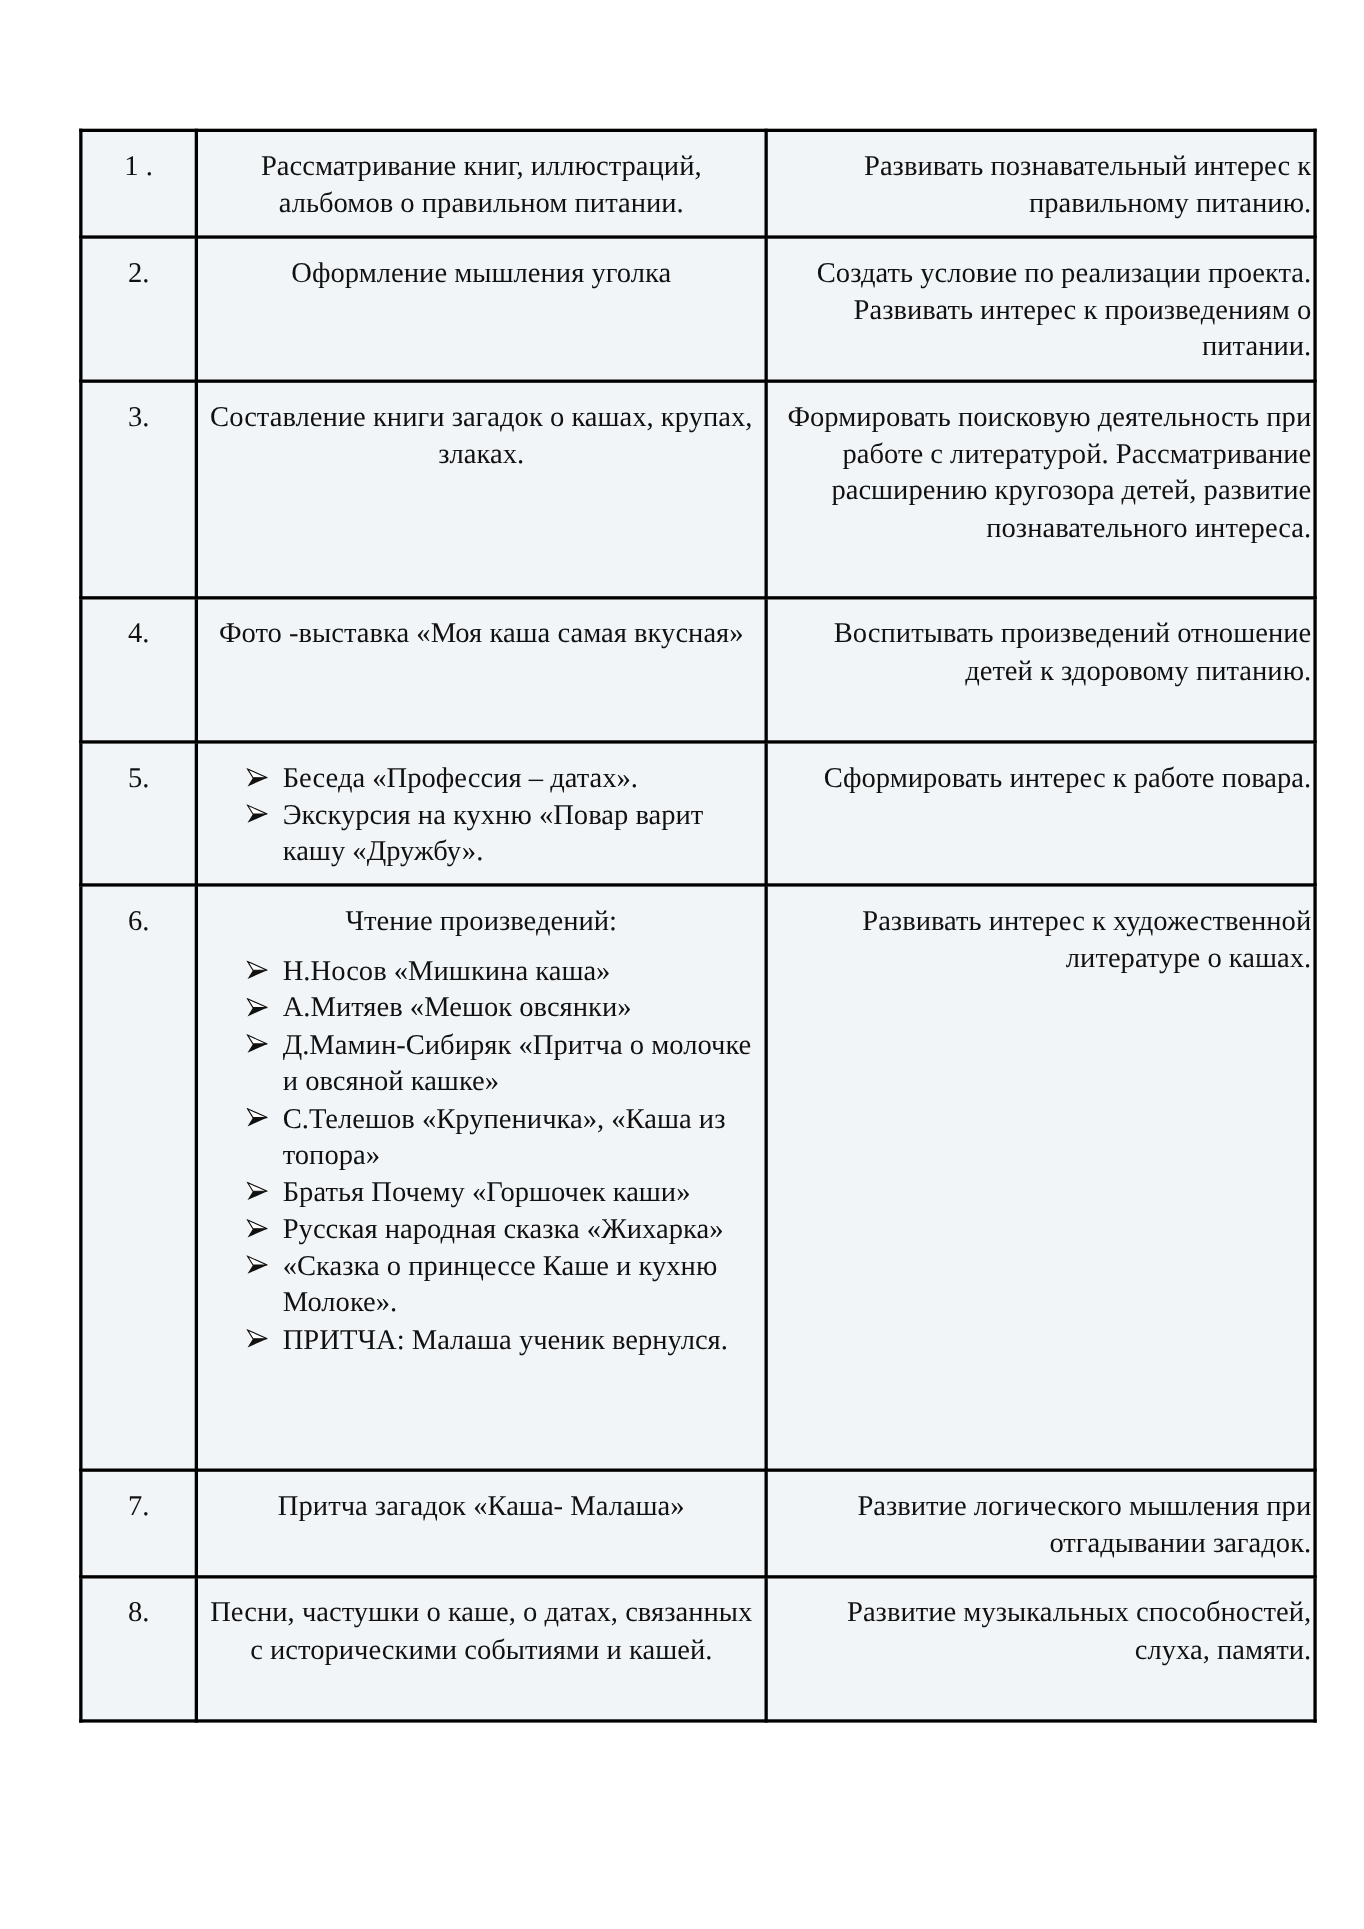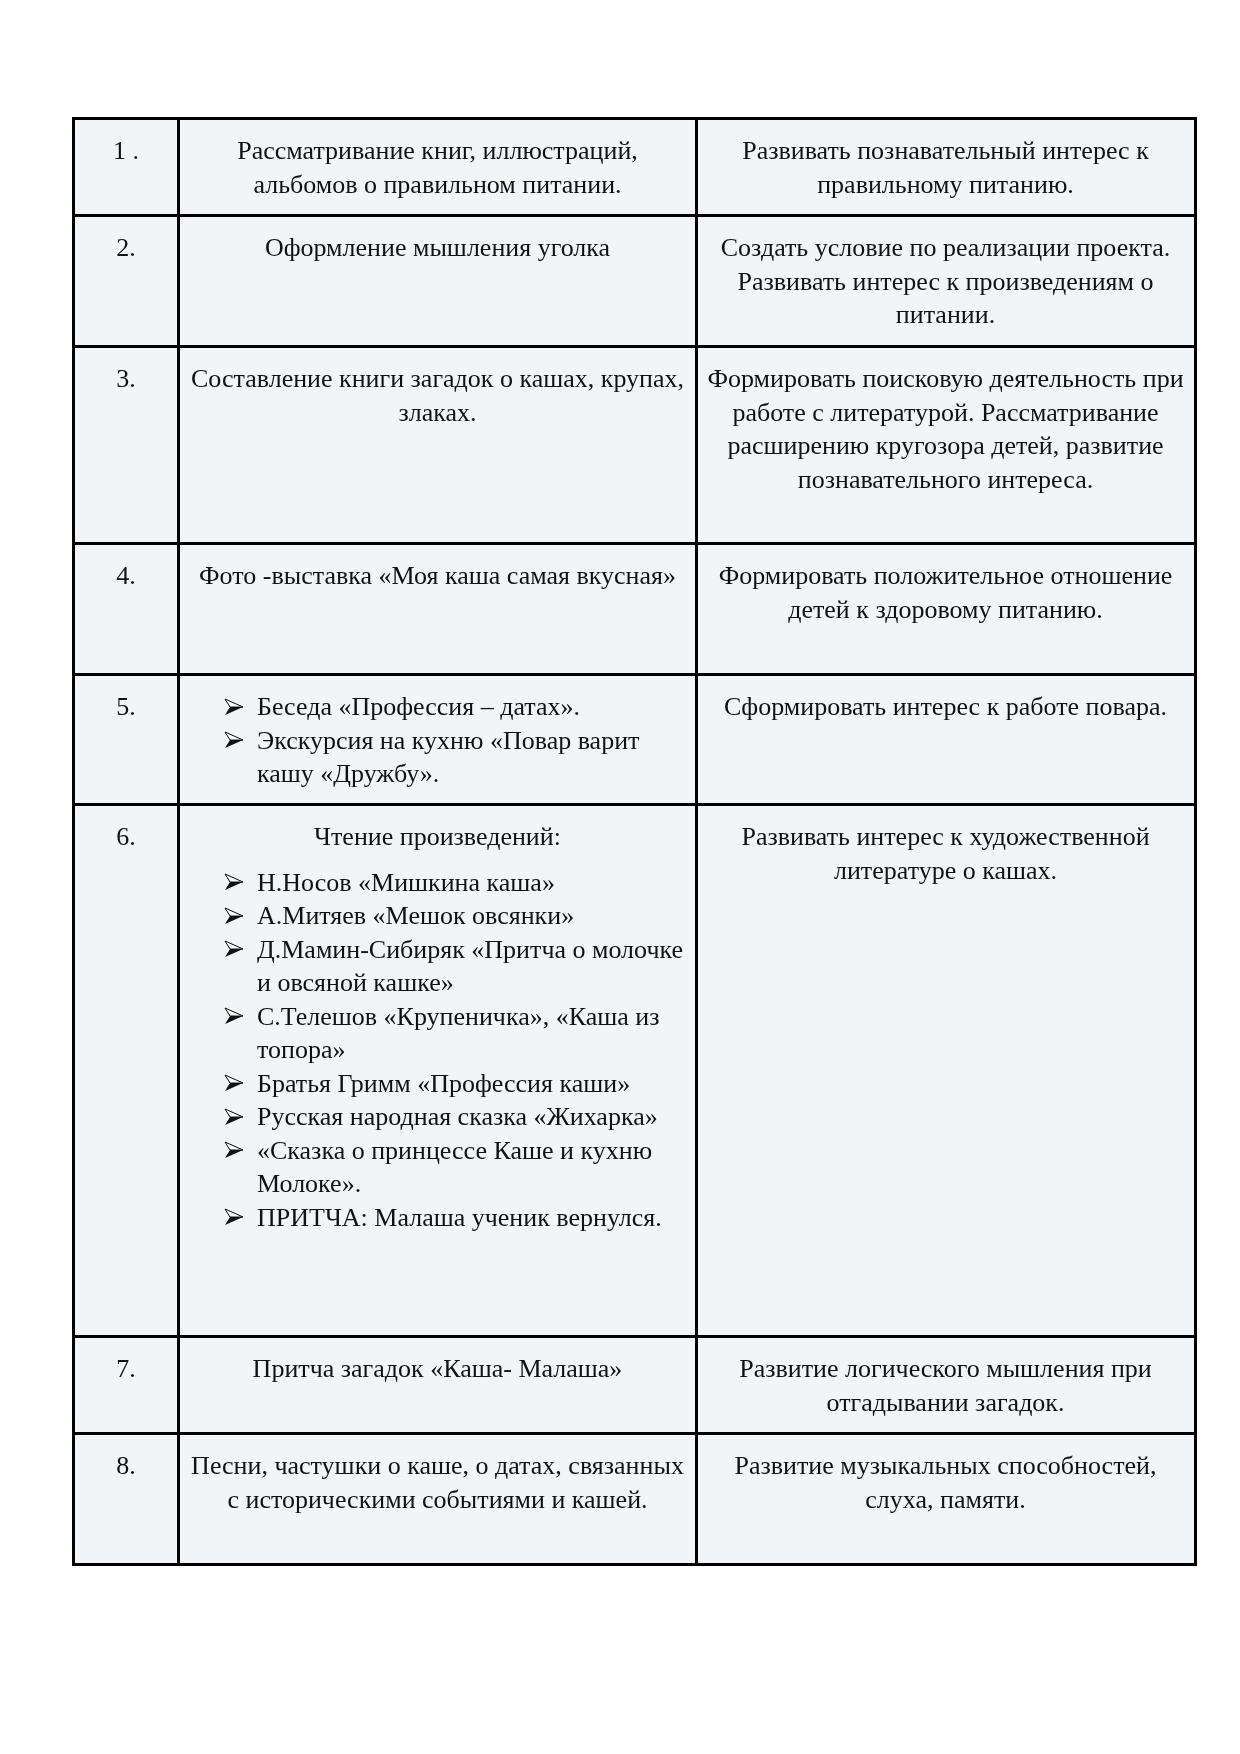--- a/index.html
+++ b/index.html
@@ -38,21 +38,21 @@
     .num-cell {
       text-align: center;
       padding-top: 14px !important;
     }
     .act-cell {
       text-align: center;
       padding: 14px 8px 0 8px !important;
       margin-left: 39px;
     }
     .goal-cell {
-      text-align: center;
+      text-align: right;
       padding: 14px 2px 0 1px !important;
     }
     .bullet-list {
       list-style: none;
       margin: 0;
       padding: 0 0 0 36px;
       text-align: left;
     }
     .bullet-list li {
       position: relative;
@@ -98,21 +98,21 @@
 
     <tr style="height:197px;">
       <td class="num-cell">3.</td>
       <td class="act-cell">Составление книги загадок о кашах, крупах, злаках.</td>
       <td class="goal-cell">Формировать поисковую деятельность при работе с литературой. Рассматривание расширению кругозора детей, развитие познавательного интереса.</td>
     </tr>
 
     <tr style="height:131px;">
       <td class="num-cell">4.</td>
       <td class="act-cell">Фото -выставка «Моя каша самая вкусная»</td>
-      <td class="goal-cell">Формировать положительное отношение детей к здоровому питанию.</td>
+      <td class="goal-cell">Воспитывать произведений отношение детей к здоровому питанию.</td>
     </tr>
 
     <tr style="height:130px;">
       <td class="num-cell">5.</td>
       <td class="act-cell">
         <ul class="bullet-list">
           <li>
             <span class="arrow">
               <svg width="20" height="18" viewBox="0 0 20 18">
                   <path d="M1 1 L19 9 L1 17 L6 9 Z" fill="#111"></path>
@@ -176,21 +176,21 @@
             </span>
             <span>С.Телешов «Крупеничка», «Каша из топора»</span>
           </li>
           <li>
             <span class="arrow">
               <svg width="20" height="18" viewBox="0 0 20 18">
                   <path d="M1 1 L19 9 L1 17 L6 9 Z" fill="#111"></path>
                   <path d="M1 1 L19 9 L6 9 Z" fill="#fff" stroke="#111" stroke-width="1"></path>
                 </svg>
             </span>
-            <span>Братья Гримм «Профессия каши»</span>
+            <span>Братья Почему «Горшочек каши»</span>
           </li>
           <li>
             <span class="arrow">
               <svg width="20" height="18" viewBox="0 0 20 18">
                   <path d="M1 1 L19 9 L1 17 L6 9 Z" fill="#111"></path>
                   <path d="M1 1 L19 9 L6 9 Z" fill="#fff" stroke="#111" stroke-width="1"></path>
                 </svg>
             </span>
             <span>Русская народная сказка «Жихарка»</span>
           </li>

